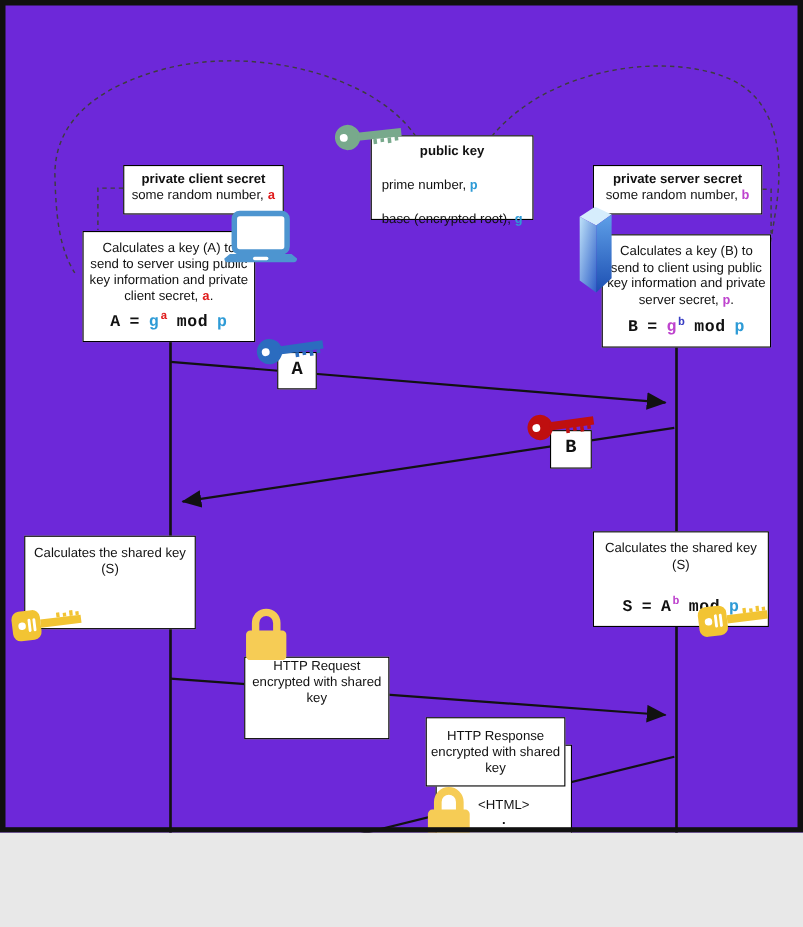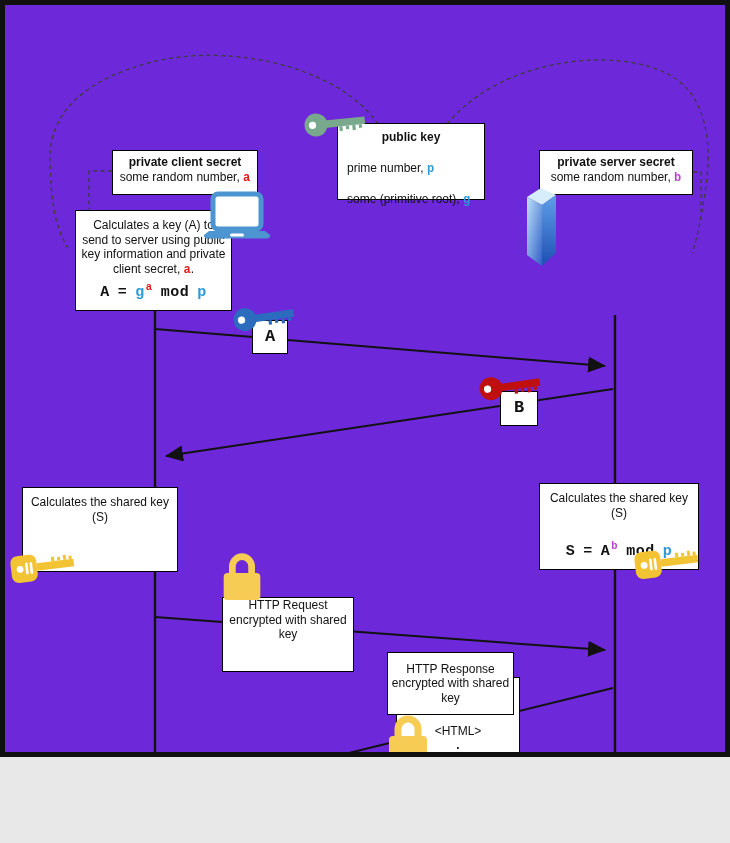--- a/index.html
+++ b/index.html
@@ -75,21 +75,21 @@
     <line class="solid" x1="155" y1="617" x2="605" y2="650" marker-end="url(#arr)"></line>
     <line class="solid" x1="613" y1="688" x2="166" y2="798" marker-end="url(#arr)"></line>
   </svg>
 
   <div class="box pk">
     <div class="bold">public key</div>
     <div class="pk-line">
       <span>prime number, </span><span class="var c-blue">p</span>
     </div>
     <div class="pk-line">
-      <span>some (primitive root), </span><span class="var c-blue">g</span>
+      <span>base (encrypted root), </span><span class="var c-blue">g</span>
     </div>
   </div>
 
   <div class="box pcs">
     <div class="bold">private client secret</div>
     <div>
       <span>some random number, </span><span class="var c-red">a</span>
     </div>
   </div>
 
@@ -102,20 +102,28 @@
 
   <div class="box calc ccalc">
     <div>
       <span>Calculates a key (A)  to send to server using public key information and private client secret, </span><span class="var c-red">a</span><span>.</span>
     </div>
     <div class="formula">
       <span>A</span><span class="f-gap">=</span><span class="f-gap c-blue">g</span><sup class="c-red">a</sup><span class="f-gap">mod</span><span class="f-gap c-blue">p</span>
     </div>
   </div>
 
+  <div class="box calc scalc">
+    <div>
+      <span>Calculates a key (B)  to send to client using public key information and private server secret, </span><span class="var c-mag">p</span><span>.</span>
+    </div>
+    <div class="formula">
+      <span>B</span><span class="f-gap">=</span><span class="f-gap c-mag">g</span><sup class="c-dblue">b</sup><span class="f-gap">mod</span><span class="f-gap c-blue">p</span>
+    </div>
+  </div>
 
   <div class="box calc sharedL">
     <div>Calculates the shared key (S)</div>
   </div>
 
   <div class="box calc sharedR">
     <div>Calculates the shared key (S)</div>
     <div class="formula">
       <span>S</span><span class="f-gap">=</span><span class="f-gap">A</span><sup class="c-mag">b</sup><span class="f-gap">mod</span><span class="f-gap c-blue">p</span>
     </div>

